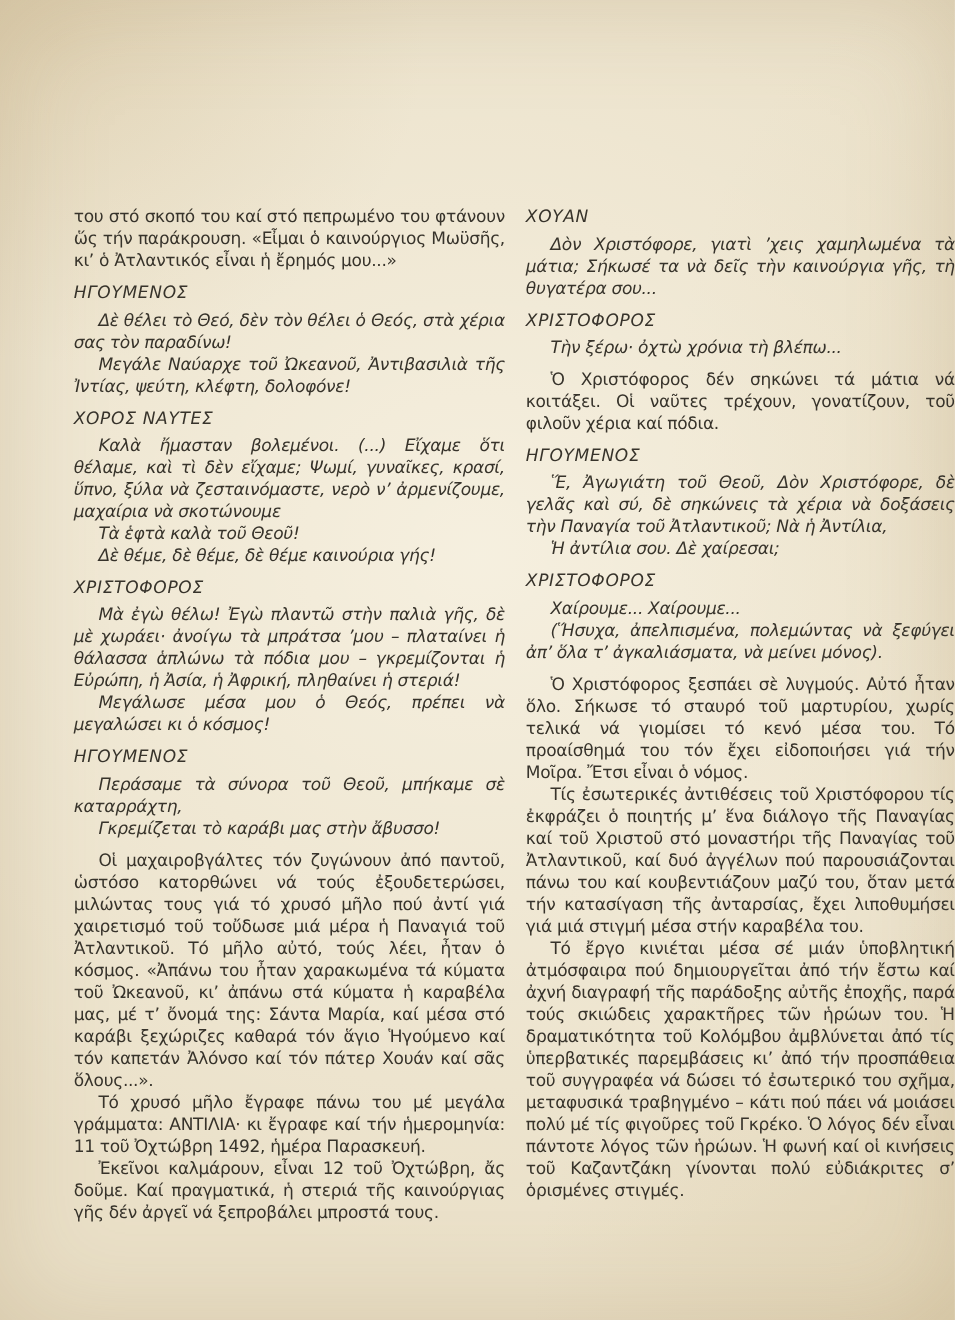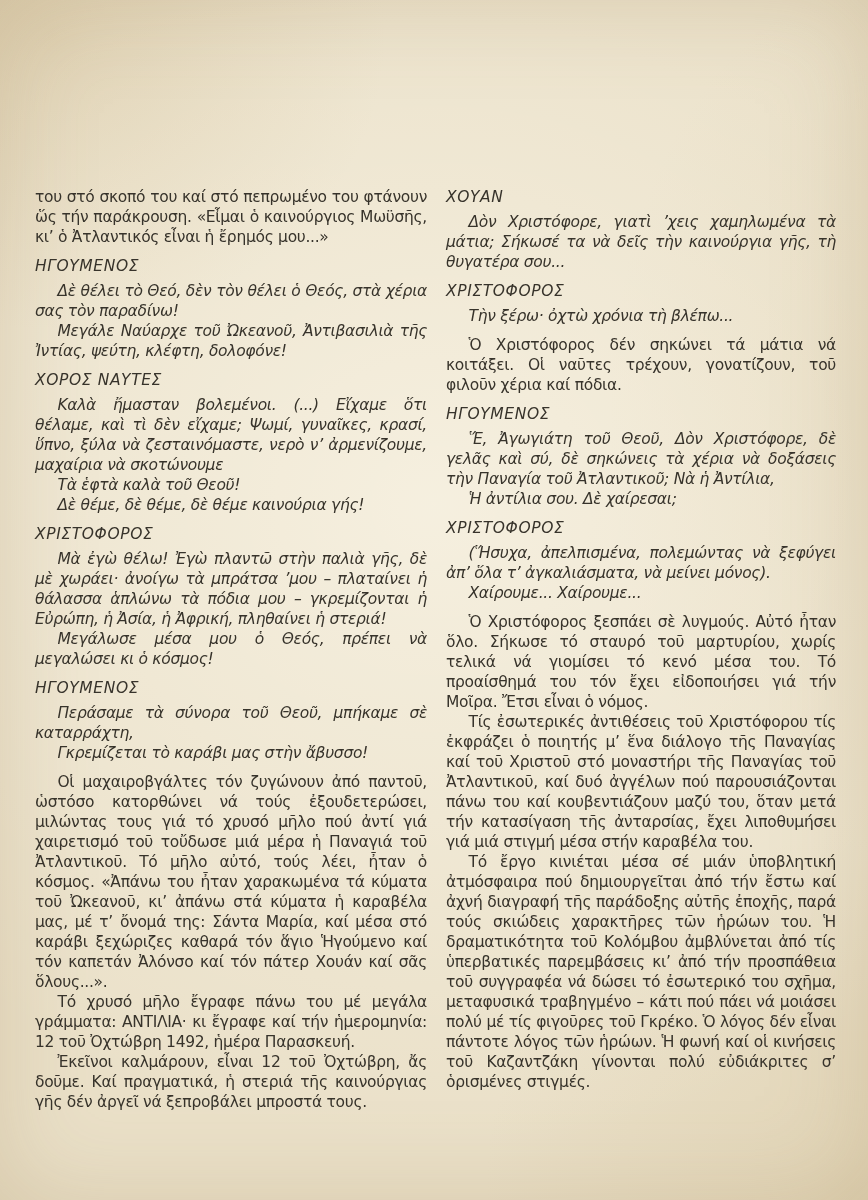--- a/index.html
+++ b/index.html
@@ -18,20 +18,21 @@
     font-family: "DejaVu Sans", "Liberation Sans", sans-serif;
     color: #37332b;
   }
   .col {
     position: absolute;
     top: 187px;
     font-size: 15.5px;
     line-height: 20px;
     letter-spacing: -0.3px;
     text-align: justify;
+    margin-left: 32px;
   }
   .col-left  { left: 35px;  width: 392px; }
   .col-right { left: 446px; width: 390px; }
   .col p { margin: 0; text-indent: 1.45em; }
   p.cont { text-indent: 0; }
   p.gap  { margin-top: 9px; }
   p.speech { font-style: italic; }
   p.heading {
     font-style: italic;
     text-align: left;
@@ -54,34 +55,34 @@
     <p class="speech">Καλὰ ἤμασταν βολεμένοι. (...) Εἴχαμε ὅτι θέλαμε, καὶ τὶ δὲν εἴχαμε; Ψωμί, γυναῖκες, κρασί, ὕπνο, ξύλα νὰ ζεσταινόμαστε, νερὸ ν’ ἀρμενίζουμε, μαχαίρια νὰ σκοτώνουμε</p>
     <p class="speech">Τὰ ἑφτὰ καλὰ τοῦ Θεοῦ!</p>
     <p class="speech">Δὲ θέμε, δὲ θέμε, δὲ θέμε καινούρια γής!</p>
     <p class="heading">ΧΡΙΣΤΟΦΟΡΟΣ</p>
     <p class="speech">Μὰ ἐγὼ θέλω! Ἐγὼ πλαντῶ στὴν παλιὰ γῆς, δὲ μὲ χωράει· ἀνοίγω τὰ μπράτσα ’μου – πλαταίνει ἡ θάλασσα ἁπλώνω τὰ πόδια μου – γκρεμίζονται ἡ Εὐρώπη, ἡ Ἀσία, ἡ Ἀφρική, πληθαίνει ἡ στεριά!</p>
     <p class="speech">Μεγάλωσε μέσα μου ὁ Θεός, πρέπει νὰ μεγαλώσει κι ὁ κόσμος!</p>
     <p class="heading">ΗΓΟΥΜΕΝΟΣ</p>
     <p class="speech">Περάσαμε τὰ σύνορα τοῦ Θεοῦ, μπήκαμε σὲ καταρράχτη,</p>
     <p class="speech">Γκρεμίζεται τὸ καράβι μας στὴν ἄβυσσο!</p>
     <p class="gap">Οἱ μαχαιροβγάλτες τόν ζυγώνουν ἀπό παντοῦ, ὡστόσο κατορθώνει νά τούς ἐξουδετερώσει, μιλώντας τους γιά τό χρυσό μῆλο πού ἀντί γιά χαιρετισμό τοῦ τοὔδωσε μιά μέρα ἡ Παναγιά τοῦ Ἀτλαντικοῦ. Τό μῆλο αὐτό, τούς λέει, ἦταν ὁ κόσμος. «Ἀπάνω του ἦταν χαρακωμένα τά κύματα τοῦ Ὠκεανοῦ, κι’ ἀπάνω στά κύματα ἡ καραβέλα μας, μέ τ’ ὄνομά της: Σάντα Μαρία, καί μέσα στό καράβι ξεχώριζες καθαρά τόν ἅγιο Ἡγούμενο καί τόν καπετάν Ἀλόνσο καί τόν πάτερ Χουάν καί σᾶς ὅλους...».</p>
-    <p>Τό χρυσό μῆλο ἔγραφε πάνω του μέ μεγάλα γράμματα: ΑΝΤΙΛΙΑ· κι ἔγραφε καί τήν ἡμερομηνία: 12 τοῦ Ὀχτώβρη 1492, ἡμέρα Παρασκευή.</p>
+    <p>Τό χρυσό μῆλο ἔγραφε πάνω του μέ μεγάλα γράμματα: ΑΝΤΙΛΙΑ· κι ἔγραφε καί τήν ἡμερομηνία: 11 τοῦ Ὀχτώβρη 1492, ἡμέρα Παρασκευή.</p>
     <p>Ἐκεῖνοι καλμάρουν, εἶναι 12 τοῦ Ὀχτώβρη, ἄς δοῦμε. Καί πραγματικά, ἡ στεριά τῆς καινούργιας γῆς δέν ἀργεῖ νά ξεπροβάλει μπροστά τους.</p>
   </div>
 
   <div class="col col-right">
     <p class="heading" style="margin-top:0;">ΧΟΥΑΝ</p>
     <p class="speech">Δὸν Χριστόφορε, γιατὶ ’χεις χαμηλωμένα τὰ μάτια; Σήκωσέ τα νὰ δεῖς τὴν καινούργια γῆς, τὴ θυγατέρα σου...</p>
     <p class="heading">ΧΡΙΣΤΟΦΟΡΟΣ</p>
     <p class="speech">Τὴν ξέρω· ὀχτὼ χρόνια τὴ βλέπω...</p>
     <p class="gap">Ὁ Χριστόφορος δέν σηκώνει τά μάτια νά κοιτάξει. Οἱ ναῦτες τρέχουν, γονατίζουν, τοῦ φιλοῦν χέρια καί πόδια.</p>
     <p class="heading">ΗΓΟΥΜΕΝΟΣ</p>
     <p class="speech">Ἕ, Ἀγωγιάτη τοῦ Θεοῦ, Δὸν Χριστόφορε, δὲ γελᾶς καὶ σύ, δὲ σηκώνεις τὰ χέρια νὰ δοξάσεις τὴν Παναγία τοῦ Ἀτλαντικοῦ; Νὰ ἡ Ἀντίλια,</p>
     <p class="speech">Ἡ ἀντίλια σου. Δὲ χαίρεσαι;</p>
     <p class="heading">ΧΡΙΣΤΟΦΟΡΟΣ</p>
+    <p class="speech">Χαίρουμε... Χαίρουμε...</p>
     <p class="speech">(Ἥσυχα, ἀπελπισμένα, πολεμώντας νὰ ξεφύγει ἀπ’ ὅλα τ’ ἀγκαλιάσματα, νὰ μείνει μόνος).</p>
-    <p class="speech">Χαίρουμε... Χαίρουμε...</p>
     <p class="gap">Ὁ Χριστόφορος ξεσπάει σὲ λυγμούς. Αὐτό ἦταν ὅλο. Σήκωσε τό σταυρό τοῦ μαρτυρίου, χωρίς τελικά νά γιομίσει τό κενό μέσα του. Τό προαίσθημά του τόν ἔχει εἰδοποιήσει γιά τήν Μοῖρα. Ἔτσι εἶναι ὁ νόμος.</p>
     <p>Τίς ἐσωτερικές ἀντιθέσεις τοῦ Χριστόφορου τίς ἐκφράζει ὁ ποιητής μ’ ἕνα διάλογο τῆς Παναγίας καί τοῦ Χριστοῦ στό μοναστήρι τῆς Παναγίας τοῦ Ἀτλαντικοῦ, καί δυό ἀγγέλων πού παρουσιάζονται πάνω του καί κουβεντιάζουν μαζύ του, ὅταν μετά τήν κατασίγαση τῆς ἀνταρσίας, ἔχει λιποθυμήσει γιά μιά στιγμή μέσα στήν καραβέλα του.</p>
     <p>Τό ἔργο κινιέται μέσα σέ μιάν ὑποβλητική ἀτμόσφαιρα πού δημιουργεῖται ἀπό τήν ἔστω καί ἀχνή διαγραφή τῆς παράδοξης αὐτῆς ἐποχῆς, παρά τούς σκιώδεις χαρακτῆρες τῶν ἡρώων του. Ἡ δραματικότητα τοῦ Κολόμβου ἀμβλύνεται ἀπό τίς ὑπερβατικές παρεμβάσεις κι’ ἀπό τήν προσπάθεια τοῦ συγγραφέα νά δώσει τό ἐσωτερικό του σχῆμα, μεταφυσικά τραβηγμένο – κάτι πού πάει νά μοιάσει πολύ μέ τίς φιγοῦρες τοῦ Γκρέκο. Ὁ λόγος δέν εἶναι πάντοτε λόγος τῶν ἡρώων. Ἡ φωνή καί οἱ κινήσεις τοῦ Καζαντζάκη γίνονται πολύ εὐδιάκριτες σ’ ὁρισμένες στιγμές.</p>
   </div>
 
 </div>
 
 </body></html>

